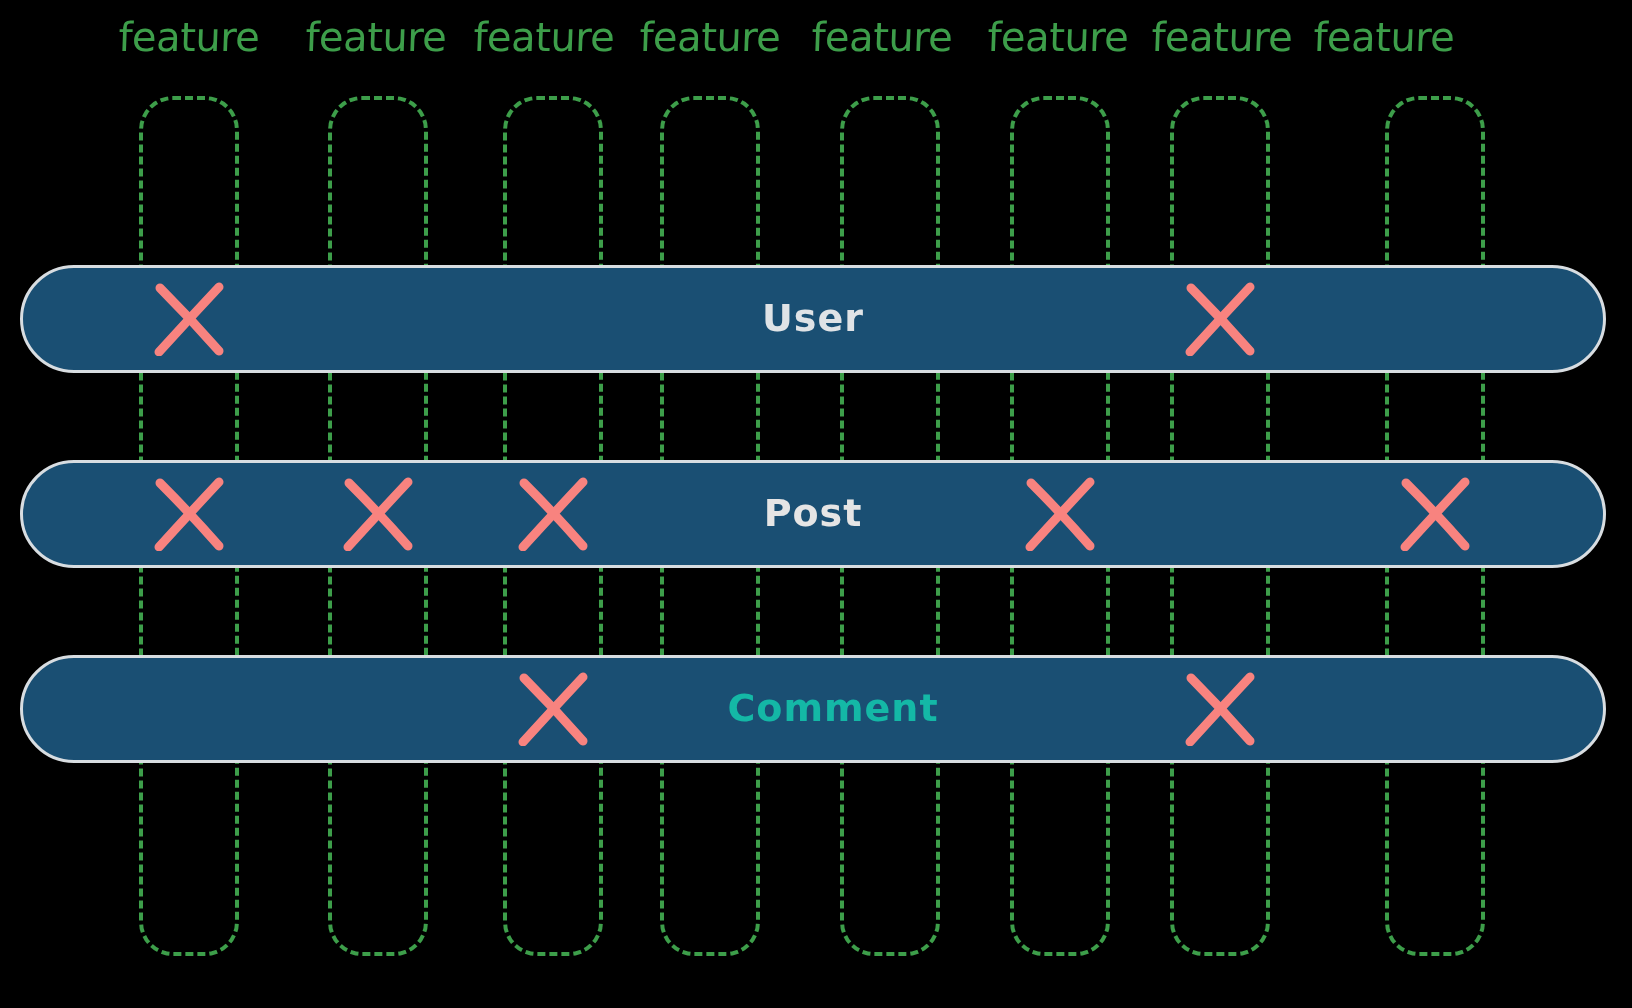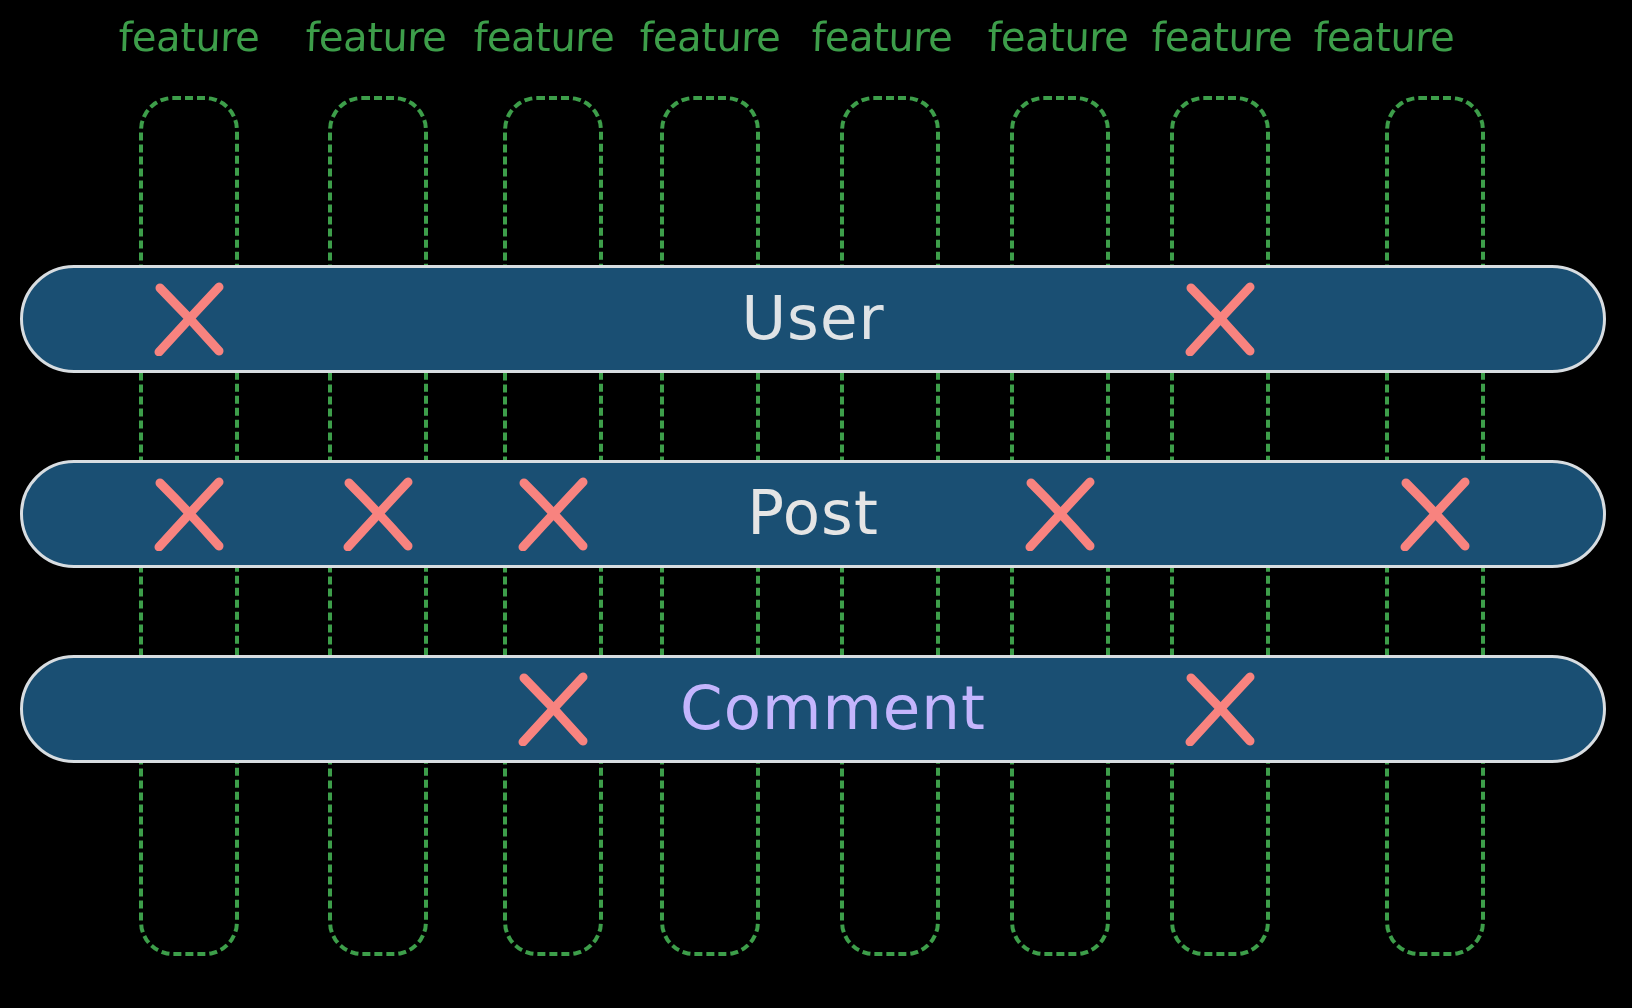--- a/index.html
+++ b/index.html
@@ -54,22 +54,22 @@
   }
   .entity-bar-label {
     position: absolute;
     left: 0;
     right: 0;
     top: 50%;
     transform: translateY(-52%);
     text-align: center;
     color: #dfe3e6;
     font-family: "DejaVu Sans", sans-serif;
-    font-size: 61px;
-    font-weight: 400;
+    font-size: 38px;
+    font-weight: 700;
     letter-spacing: 1px;
     pointer-events: none;
   }
 
   
   .x-mark {
     position: absolute;
     width: 74px;
     height: 74px;
     pointer-events: none;
@@ -104,21 +104,21 @@
     </div>
 
   <div id="entity-bars">
       <div class="entity-bar" style="top: 265px; background: rgb(26, 79, 115); border-color: rgb(216, 221, 225);">
         <div class="entity-bar-label" style="color: rgb(223, 227, 230);">User</div>
       </div>
       <div class="entity-bar" style="top: 460px; background: rgb(26, 79, 115); border-color: rgb(216, 221, 225);">
         <div class="entity-bar-label" style="color: #e5e5e5;">Post</div>
       </div>
       <div class="entity-bar" style="top: 655px; background: rgb(26, 79, 115); border-color: rgb(216, 221, 225);">
-        <div class="entity-bar-label" style="color: #c4b5fd; margin-left: 40px;">Comment</div>
+        <div class="entity-bar-label" style="color: #14b8a6; margin-left: 40px;">Comment</div>
       </div>
     </div>
 
   <div id="x-marks">
       <div class="x-mark" style="left: 152px; top: 282px;">
         <svg viewBox="0 0 74 74" xmlns="http://www.w3.org/2000/svg">
           <path d="M8 6 Q38 36 67 69" stroke="#f8837f" stroke-width="9" stroke-linecap="round" fill="none"></path>
           <path d="M67 5 Q37 37 7 70" stroke="#f8837f" stroke-width="9" stroke-linecap="round" fill="none"></path>
         </svg>
       </div>

